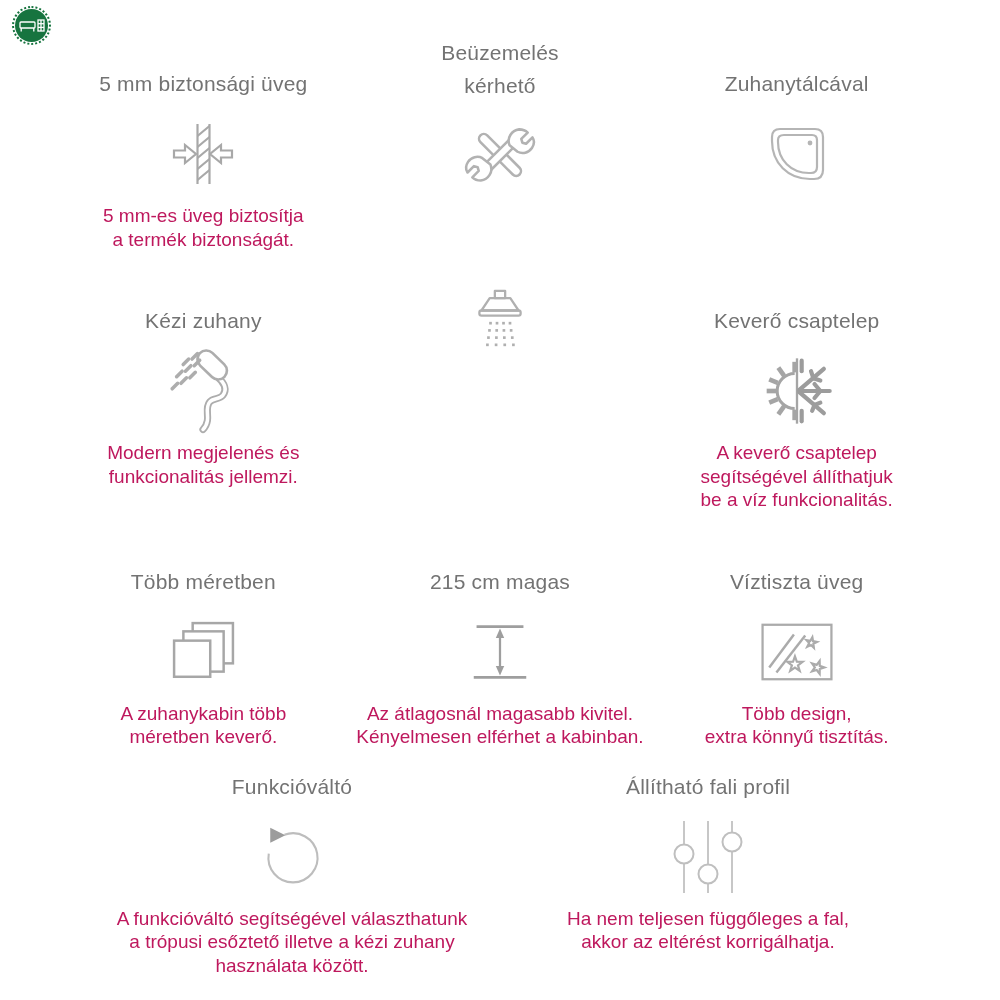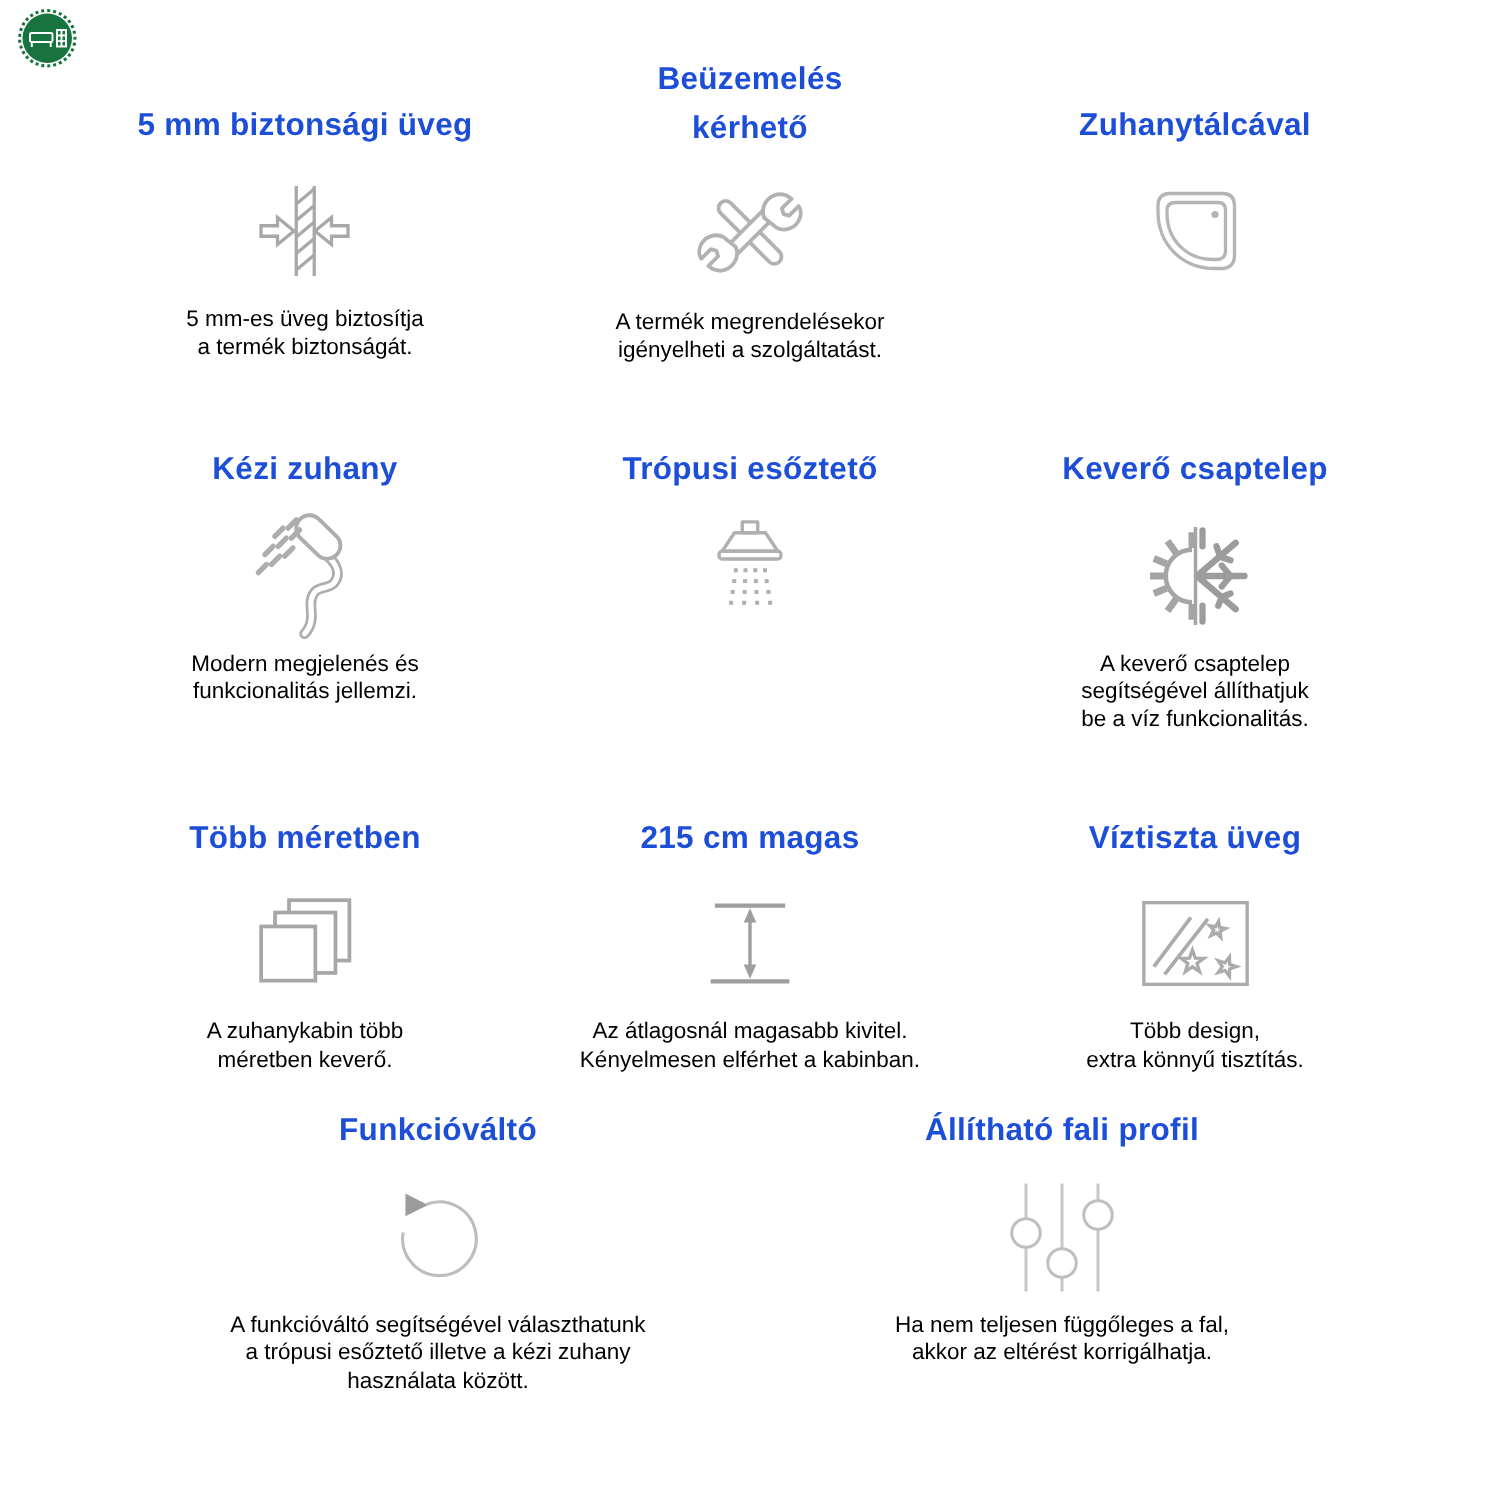--- a/index.html
+++ b/index.html
@@ -17,26 +17,26 @@
     display:grid;grid-template-columns:1fr 1fr 1fr;
     column-gap:4px;row-gap:22px;
   }
   .grid2{
     width:820px;margin:14px auto 0;
     display:grid;grid-template-columns:1fr 1fr;column-gap:12px;
   }
   .cell{display:flex;flex-direction:column;align-items:center;text-align:center;}
   .ftitle{
     min-height:64px;display:flex;align-items:flex-end;justify-content:center;
-    font-size:21px;font-weight:bold;line-height:1.58;color:#1d4ed8;
+    font-size:21px;font-weight:normal;line-height:1.58;color:#737373;
     white-space:pre-line;letter-spacing:.2px;
   }
   .iconbox{height:96px;display:flex;align-items:center;justify-content:center;margin:6px 0 2px;}
   .fdesc{
-    font-size:15px;line-height:1.24;color:#000000;white-space:pre-line;
+    font-size:19px;line-height:1.24;color:#be185d;white-space:pre-line;
   }
   svg{display:block;}
 </style>
 </head>
 <body>
 
 <div class="badge">
   <div class="ring"></div>
   <div class="core">
     <svg width="26" height="16" viewBox="0 0 26 16">
@@ -82,22 +82,20 @@
     <div class="iconbox">
       <svg width="80" height="66" viewBox="0 0 72 62">
         <g fill="#ffffff" stroke="#b2b2b2" stroke-width="2.4" stroke-linejoin="round" stroke-linecap="round">
           <rect x="31.5" y="4" width="9" height="52" rx="4.5" transform="rotate(-45 36 30)"></rect>
           <rect x="32" y="10" width="8" height="40" rx="3" transform="rotate(45 36 30)"></rect>
           <path d="M45,21 c-3,-7 2,-14 9,-15 c3,0 6,1 8,3 l-6,6 1,3.5 3.5,1 6,-6 c2,3 1.5,7 -0.5,10 c-3,4.5 -9,6 -13.5,3.5 z"></path>
           <path d="M27,39 c3,7 -2,14 -9,15 c-3,0 -6,-1 -8,-3 l6,-6 -1,-3.5 -3.5,-1 -6,6 c-2,-3 -1.5,-7 0.5,-10 c3,-4.5 9,-6 13.5,-3.5 z"></path>
         </g>
       </svg>
     </div>
-    <div class="fdesc">A termék megrendelésekor
-igényelheti a szolgáltatást.</div>
   </div>
 
   <div class="cell">
     <div class="ftitle">Zuhanytálcával</div>
     <div class="iconbox">
       <svg width="64" height="62" viewBox="0 0 64 60">
         <g stroke="#b5b5b5" stroke-width="2.2" fill="none">
           <path d="M15,5 H50 Q58,5 58,13 V46 Q58,55 49,55 H45 C23,55 7,39 7,17 V13 Q7,5 15,5 Z"></path>
           <path d="M19,11 H47 Q52,11 52,16 V43 Q52,49 46,49 H44 C26,49 13,36 13,18 V16 Q13,11 19,11 Z"></path>
           <circle cx="45" cy="19" r="2.4" fill="#b5b5b5" stroke="none"></circle>
@@ -125,21 +123,20 @@
               <line x1="24" y1="28" x2="29" y2="23"></line>
           </g>
         </g>
       </svg>
     </div>
     <div class="fdesc">Modern megjelenés és
 funkcionalitás jellemzi.</div>
   </div>
 
   <div class="cell">
-    <div class="ftitle">Trópusi esőztető</div>
     <div class="iconbox">
       <svg width="66" height="78" viewBox="0 0 64 74">
         <g stroke="#b0b0b0" stroke-width="2.2" fill="none" stroke-linejoin="round">
           <rect x="27" y="2" width="10" height="7"></rect>
           <path d="M22,9 H42 L50,21 H14 Z"></path>
           <rect x="12" y="21" width="40" height="5" rx="2"></rect>
         </g>
         <g fill="#b0b0b0">
           <rect x="21.5" y="32" width="2.6" height="2.6"></rect>
             <rect x="27.8" y="32" width="2.6" height="2.6"></rect>

